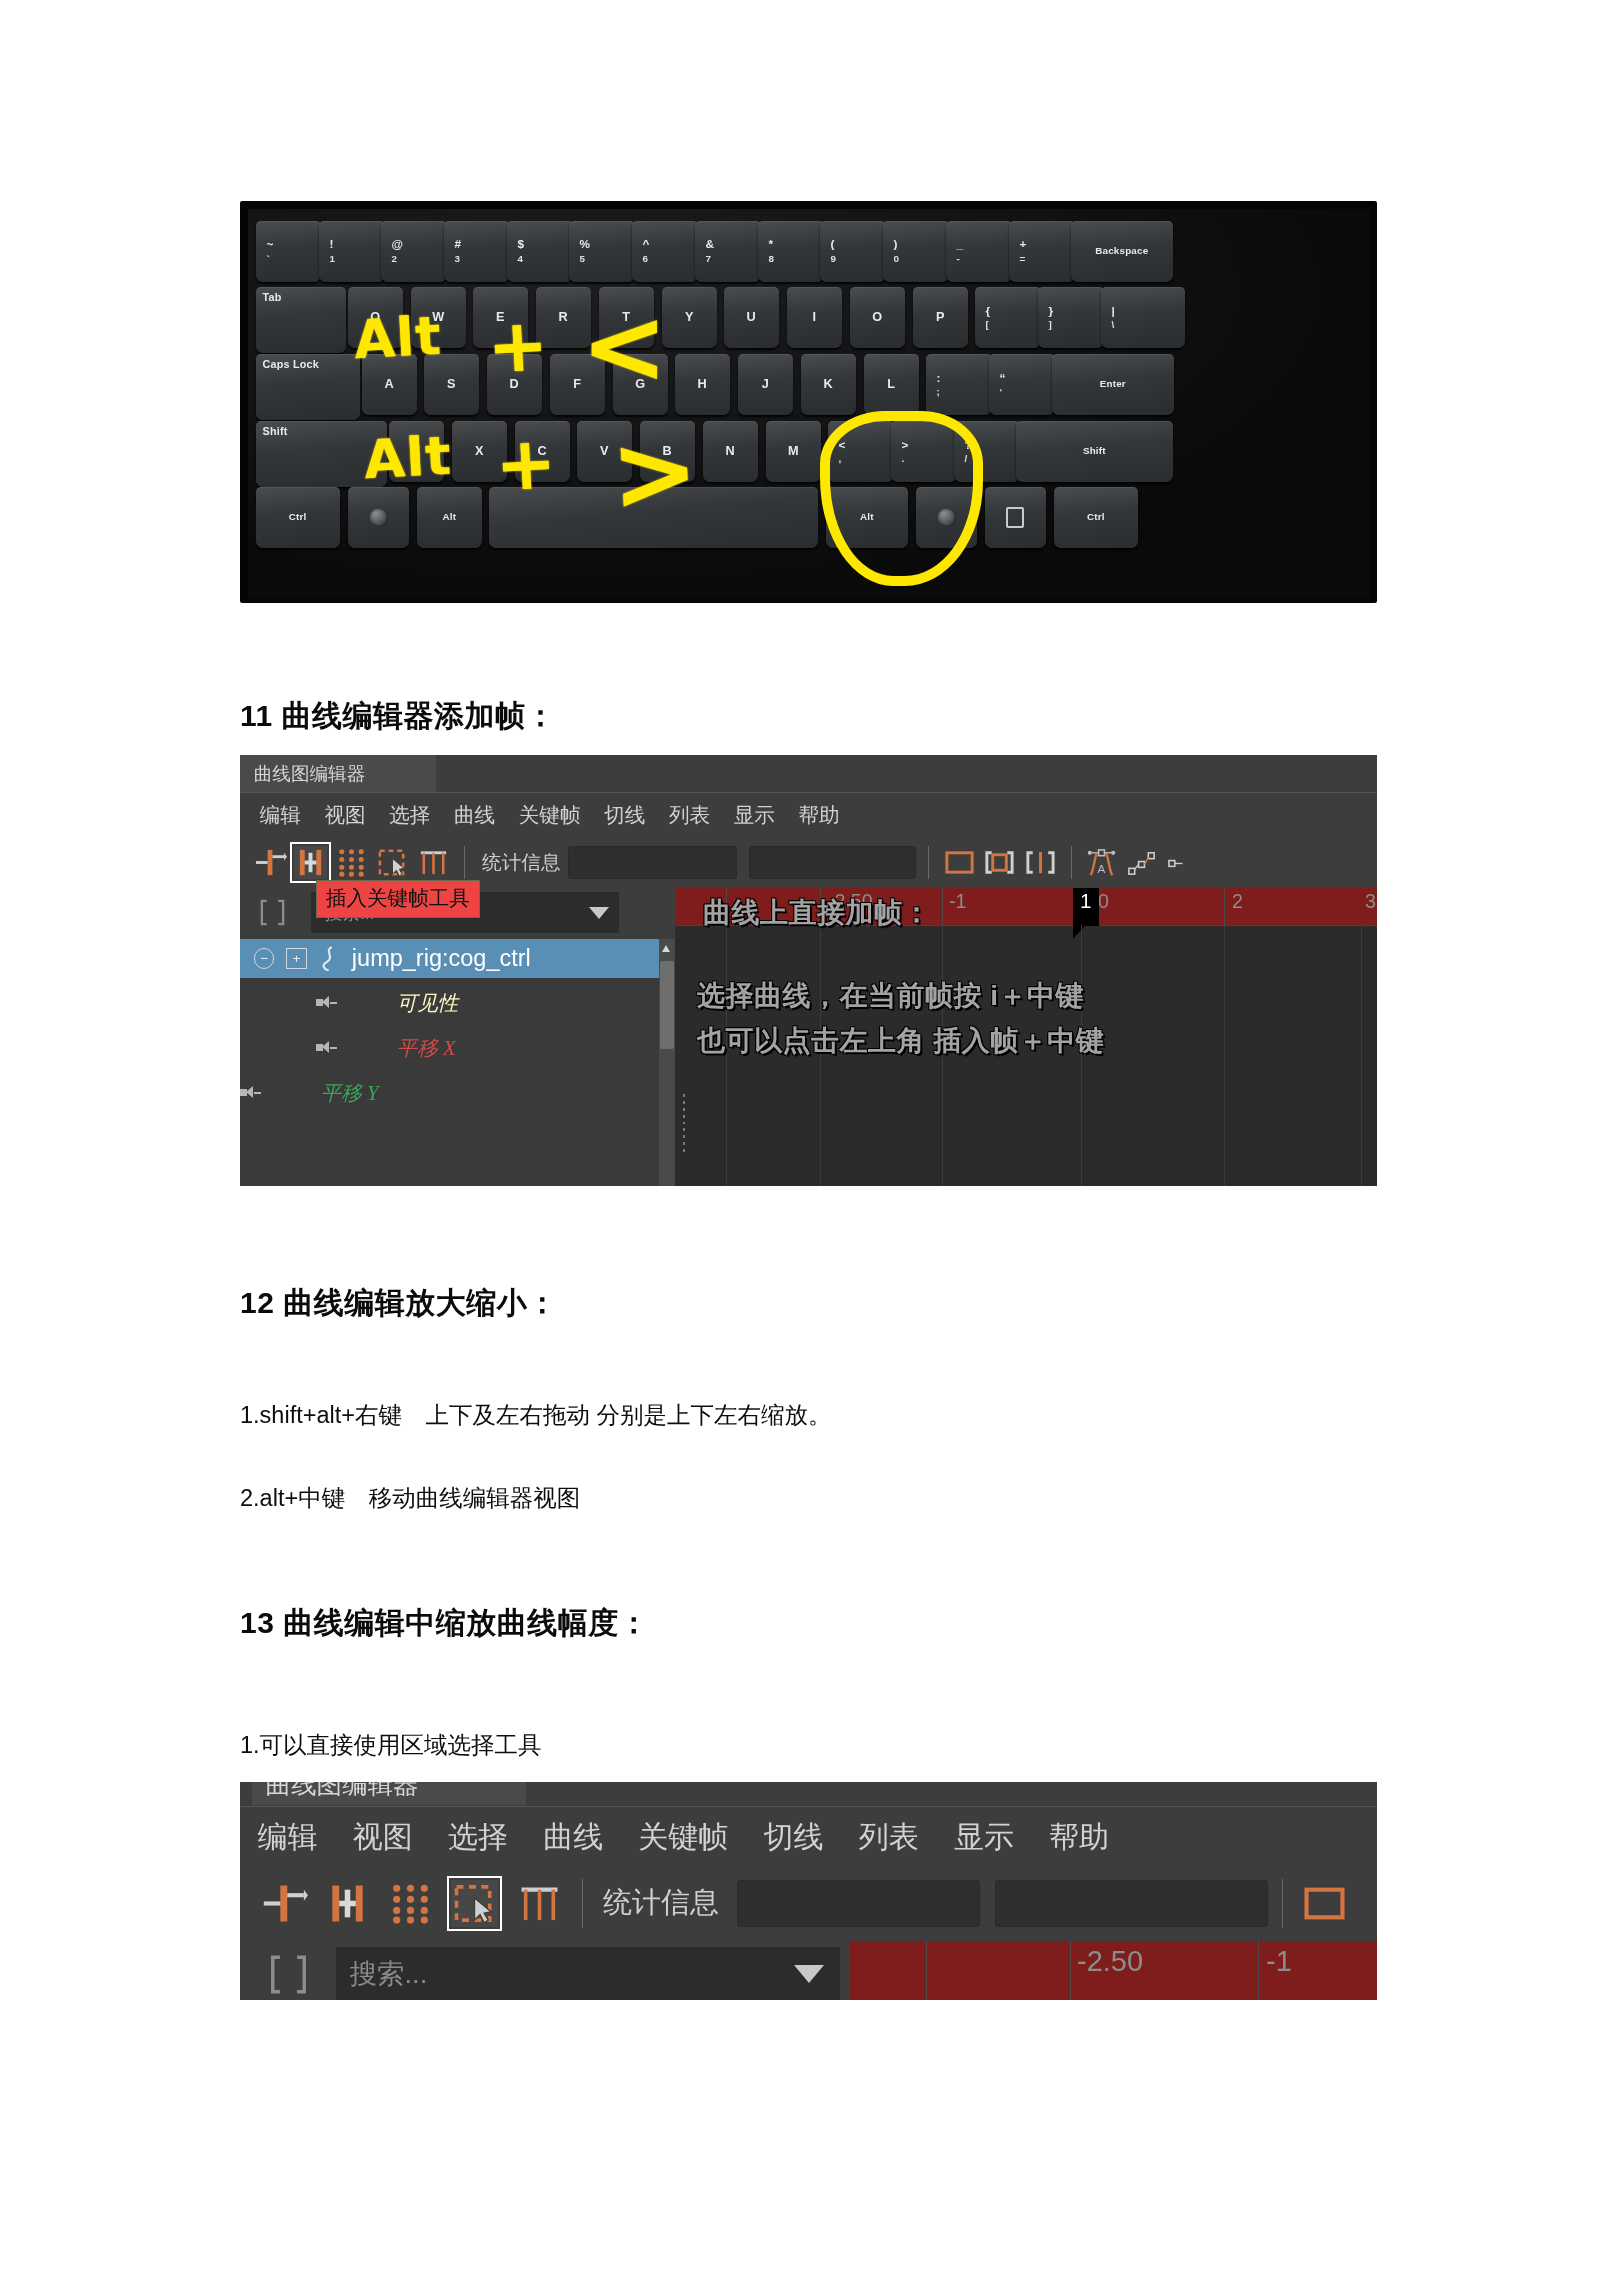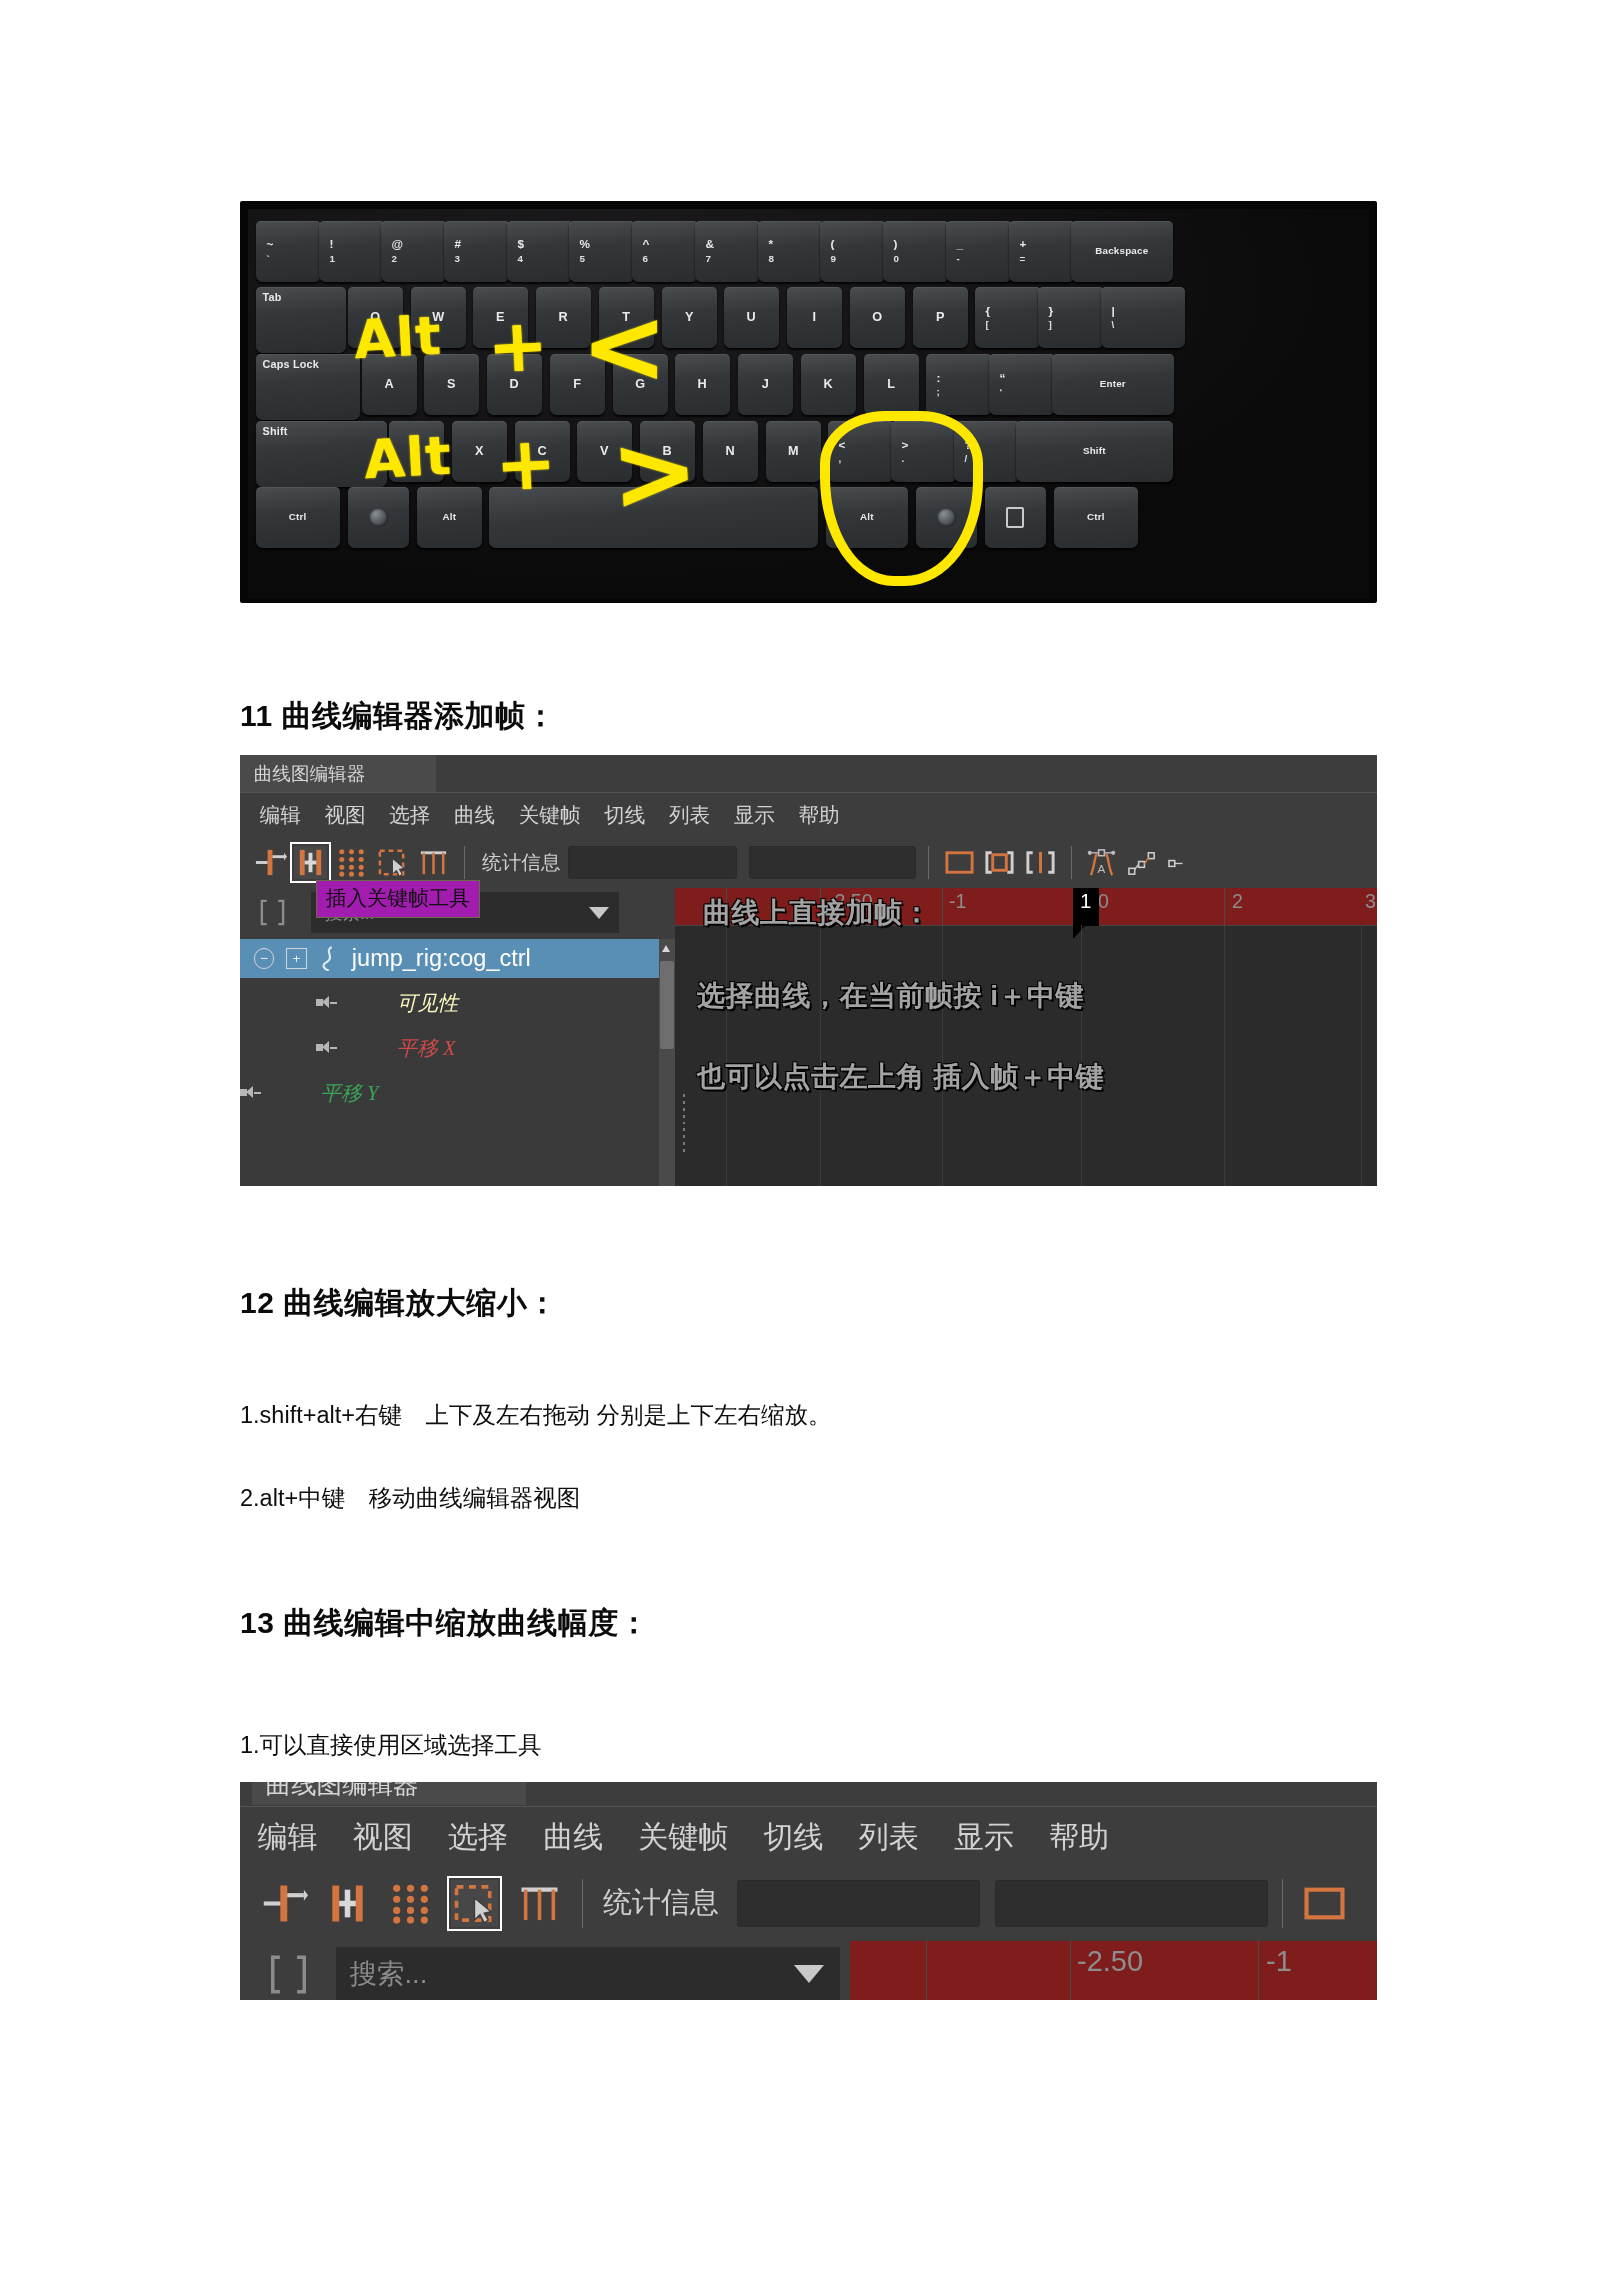--- a/index.html
+++ b/index.html
@@ -311,21 +311,21 @@
     display: flex;
     align-items: center;
     justify-content: center;
     flex: 0 0 auto;
     line-height: 1;
   }
   .tree-btn.round { border-radius: 50%; }
 
   .tooltip {
     position: absolute;
-    background: #a21caf;
+    background: #ef4444;
     border: 1px solid #6b6b4a;
     color: #101010;
     font-size: 20.6px;
     padding: 2.9px 8.8px 4.9px 8.8px;
     white-space: nowrap;
     font-family: "Liberation Sans", sans-serif;
   }
 
   .overlay-note {
     position: absolute;
@@ -724,21 +724,21 @@
       <span class="gridline" style="left:145px;top:37px;"></span>
       <span class="gridline" style="left:267px;top:37px;"></span>
       <span class="gridline" style="left:406px;top:37px;"></span>
       <span class="gridline" style="left:549px;top:37px;"></span>
       <span class="gridline" style="left:686px;top:37px;"></span>
       <span class="vline-dots" style="left:7.8px;top:206px;height:59px;"></span>
     </div>
 
     <div class="overlay-note" style="left:463px;top:139px;">曲线上直接加帧：</div>
     <div class="overlay-note" style="left:457px;top:222px;">选择曲线，在当前帧按 i＋中键</div>
-    <div class="overlay-note" style="left:457px;top:267px;margin-top:36px;">也可以点击左上角  插入帧＋中键</div>
+    <div class="overlay-note" style="left:457px;top:267px;">也可以点击左上角  插入帧＋中键</div>
   </div>
 
   <h2 class="heading" style="top:1258px;">12 曲线编辑放大缩小：</h2>
   <p class="para" style="top:1375px;">1.shift+alt+右键　上下及左右拖动  分别是上下左右缩放。</p>
   <p class="para" style="top:1458px;">2.alt+中键　移动曲线编辑器视图</p>
 
   <h2 class="heading" style="top:1578px;">13 曲线编辑中缩放曲线幅度：</h2>
   <p class="para" style="top:1705px;">1.可以直接使用区域选择工具</p>
 
   <div class="maya" style="left:240px;top:1782px;width:1137px;height:218px;">

